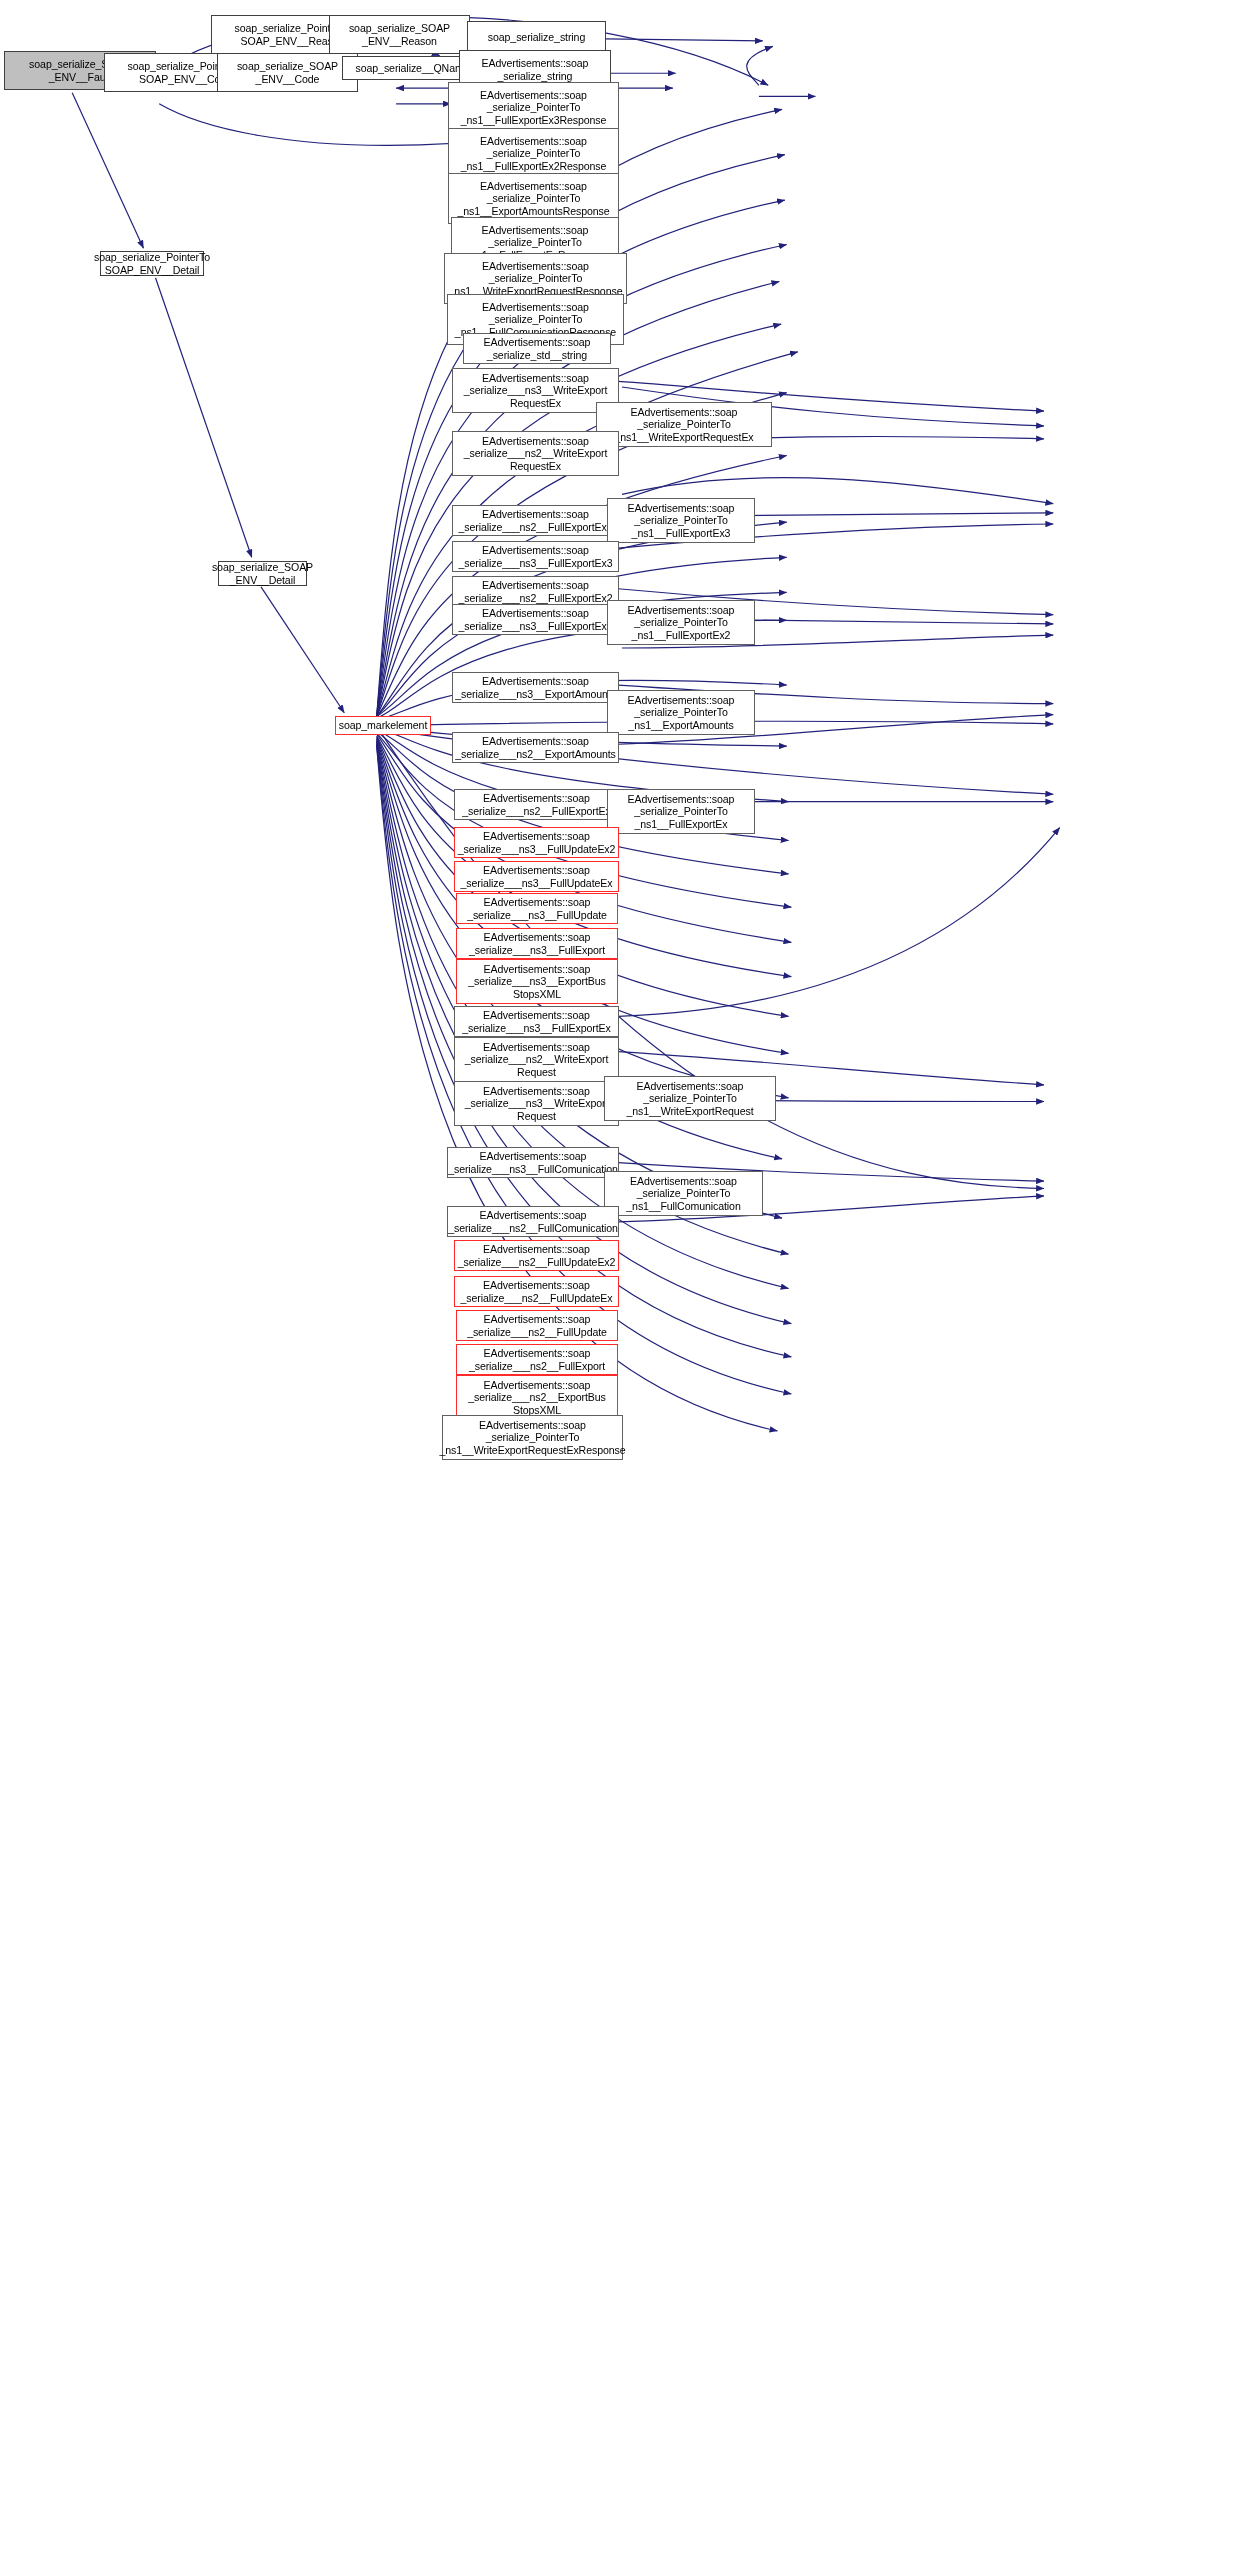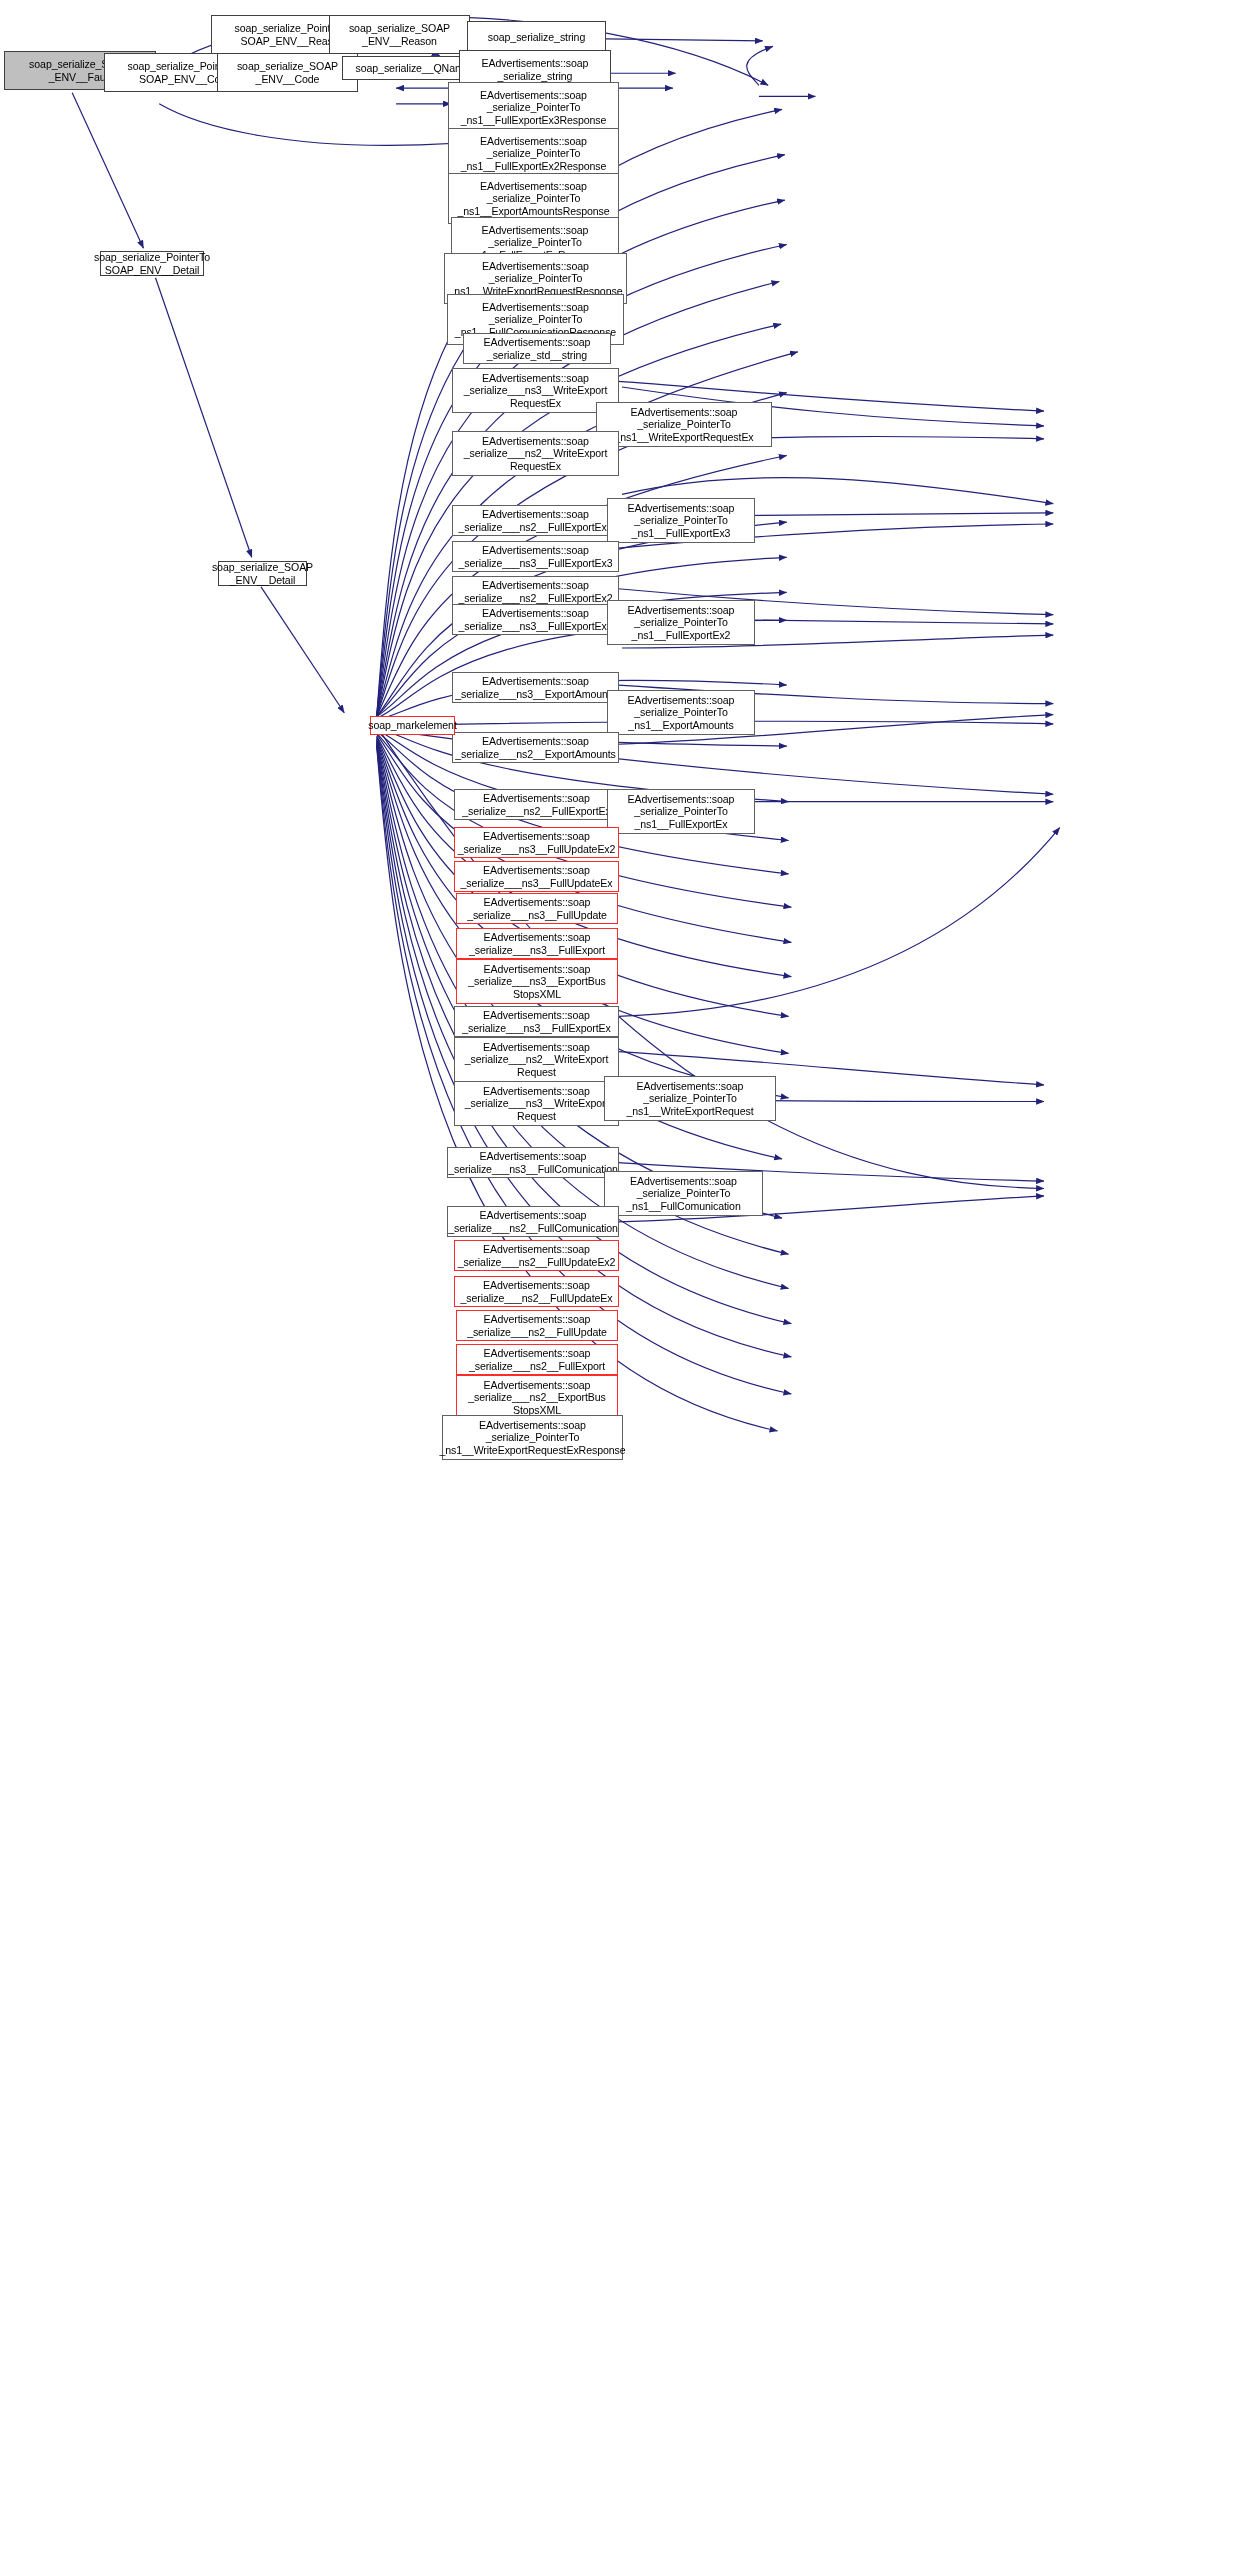--- a/index.html
+++ b/index.html
@@ -196,21 +196,21 @@
     <div class="node thin" style="left: 607px; top: 600px; width: 148px; height: 45px;">EAdvertisements::soap
 _serialize_PointerTo
 _ns1__FullExportEx2</div>
     <div class="node thin" style="left: 452px; top: 672px; width: 167px; height: 31px;">EAdvertisements::soap
 _serialize___ns3__ExportAmounts</div>
     <div class="node thin" style="left: 607px; top: 690px; width: 148px; height: 45px;">EAdvertisements::soap
 _serialize_PointerTo
 _ns1__ExportAmounts</div>
     <div class="node thin" style="left: 452px; top: 732px; width: 167px; height: 31px;">EAdvertisements::soap
 _serialize___ns2__ExportAmounts</div>
-    <div class="node hl" style="left: 335px; top: 716px; width: 85px; height: 18.5px; margin-left: 35px;">soap_markelement</div>
+    <div class="node hl" style="left: 335px; top: 716px; width: 96px; height: 18.5px;">soap_markelement</div>
     <div class="node thin" style="left: 454px; top: 789px; width: 165px; height: 31px;">EAdvertisements::soap
 _serialize___ns2__FullExportEx</div>
     <div class="node thin" style="left: 607px; top: 789px; width: 148px; height: 45px;">EAdvertisements::soap
 _serialize_PointerTo
 _ns1__FullExportEx</div>
     <div class="node hl" style="left: 454px; top: 827px; width: 165px; height: 31px;">EAdvertisements::soap
 _serialize___ns3__FullUpdateEx2</div>
     <div class="node hl" style="left: 454px; top: 861px; width: 165px; height: 31px;">EAdvertisements::soap
 _serialize___ns3__FullUpdateEx</div>
     <div class="node hl" style="left: 456px; top: 893px; width: 162px; height: 31px;">EAdvertisements::soap

